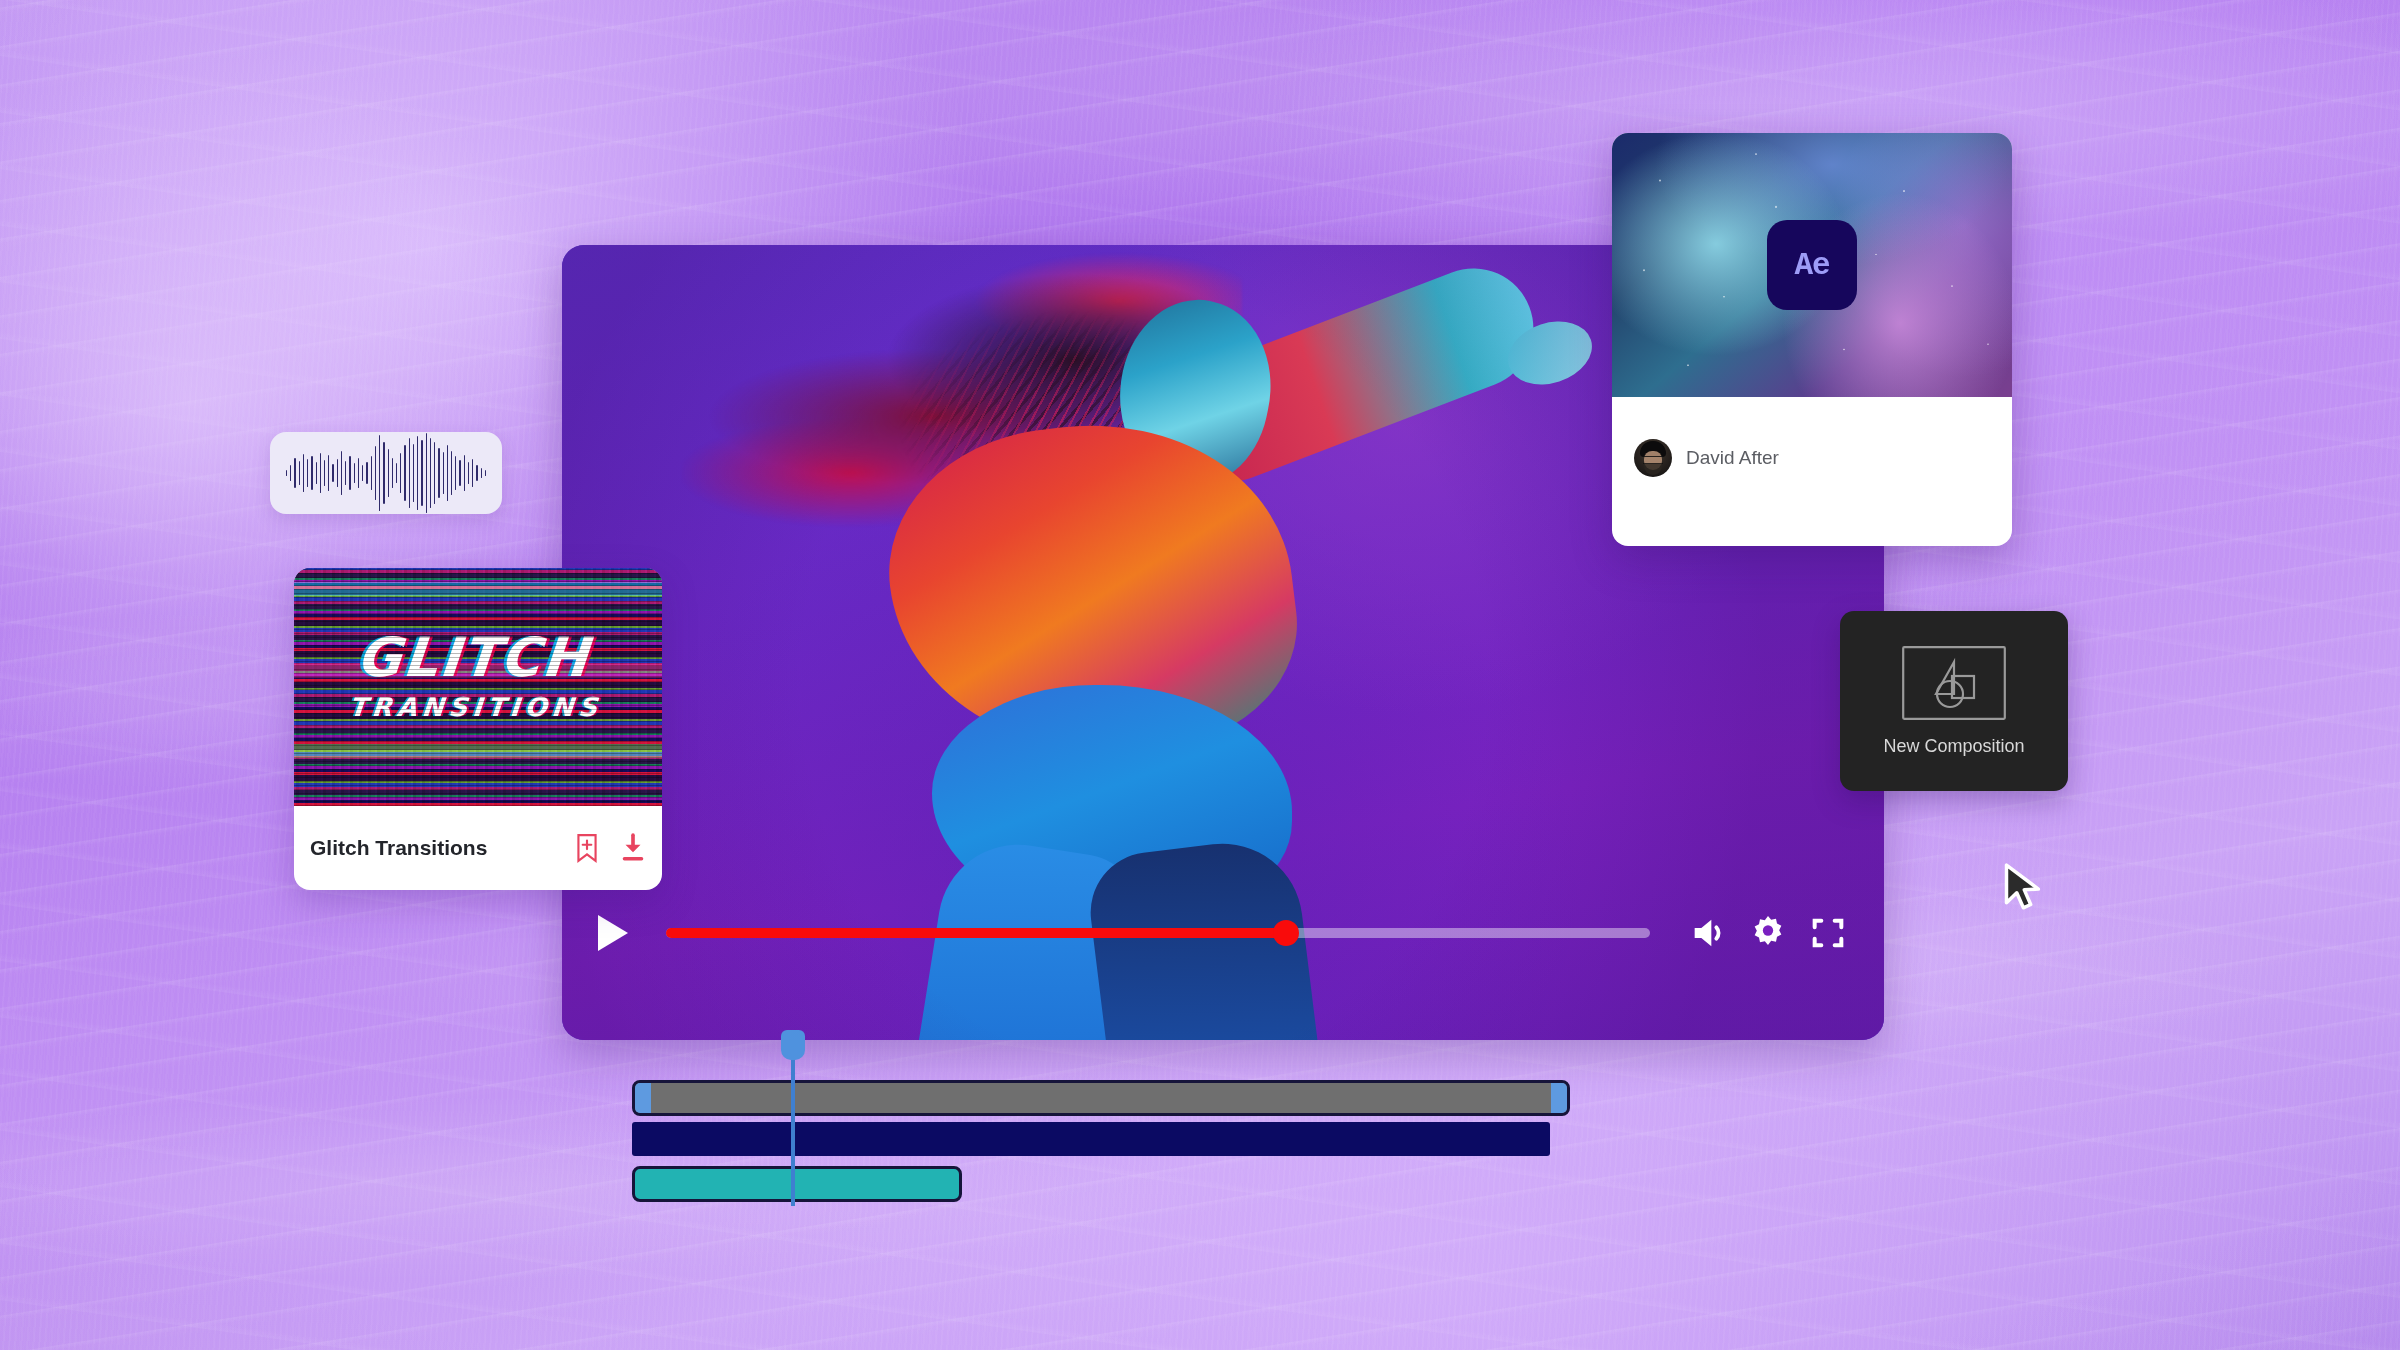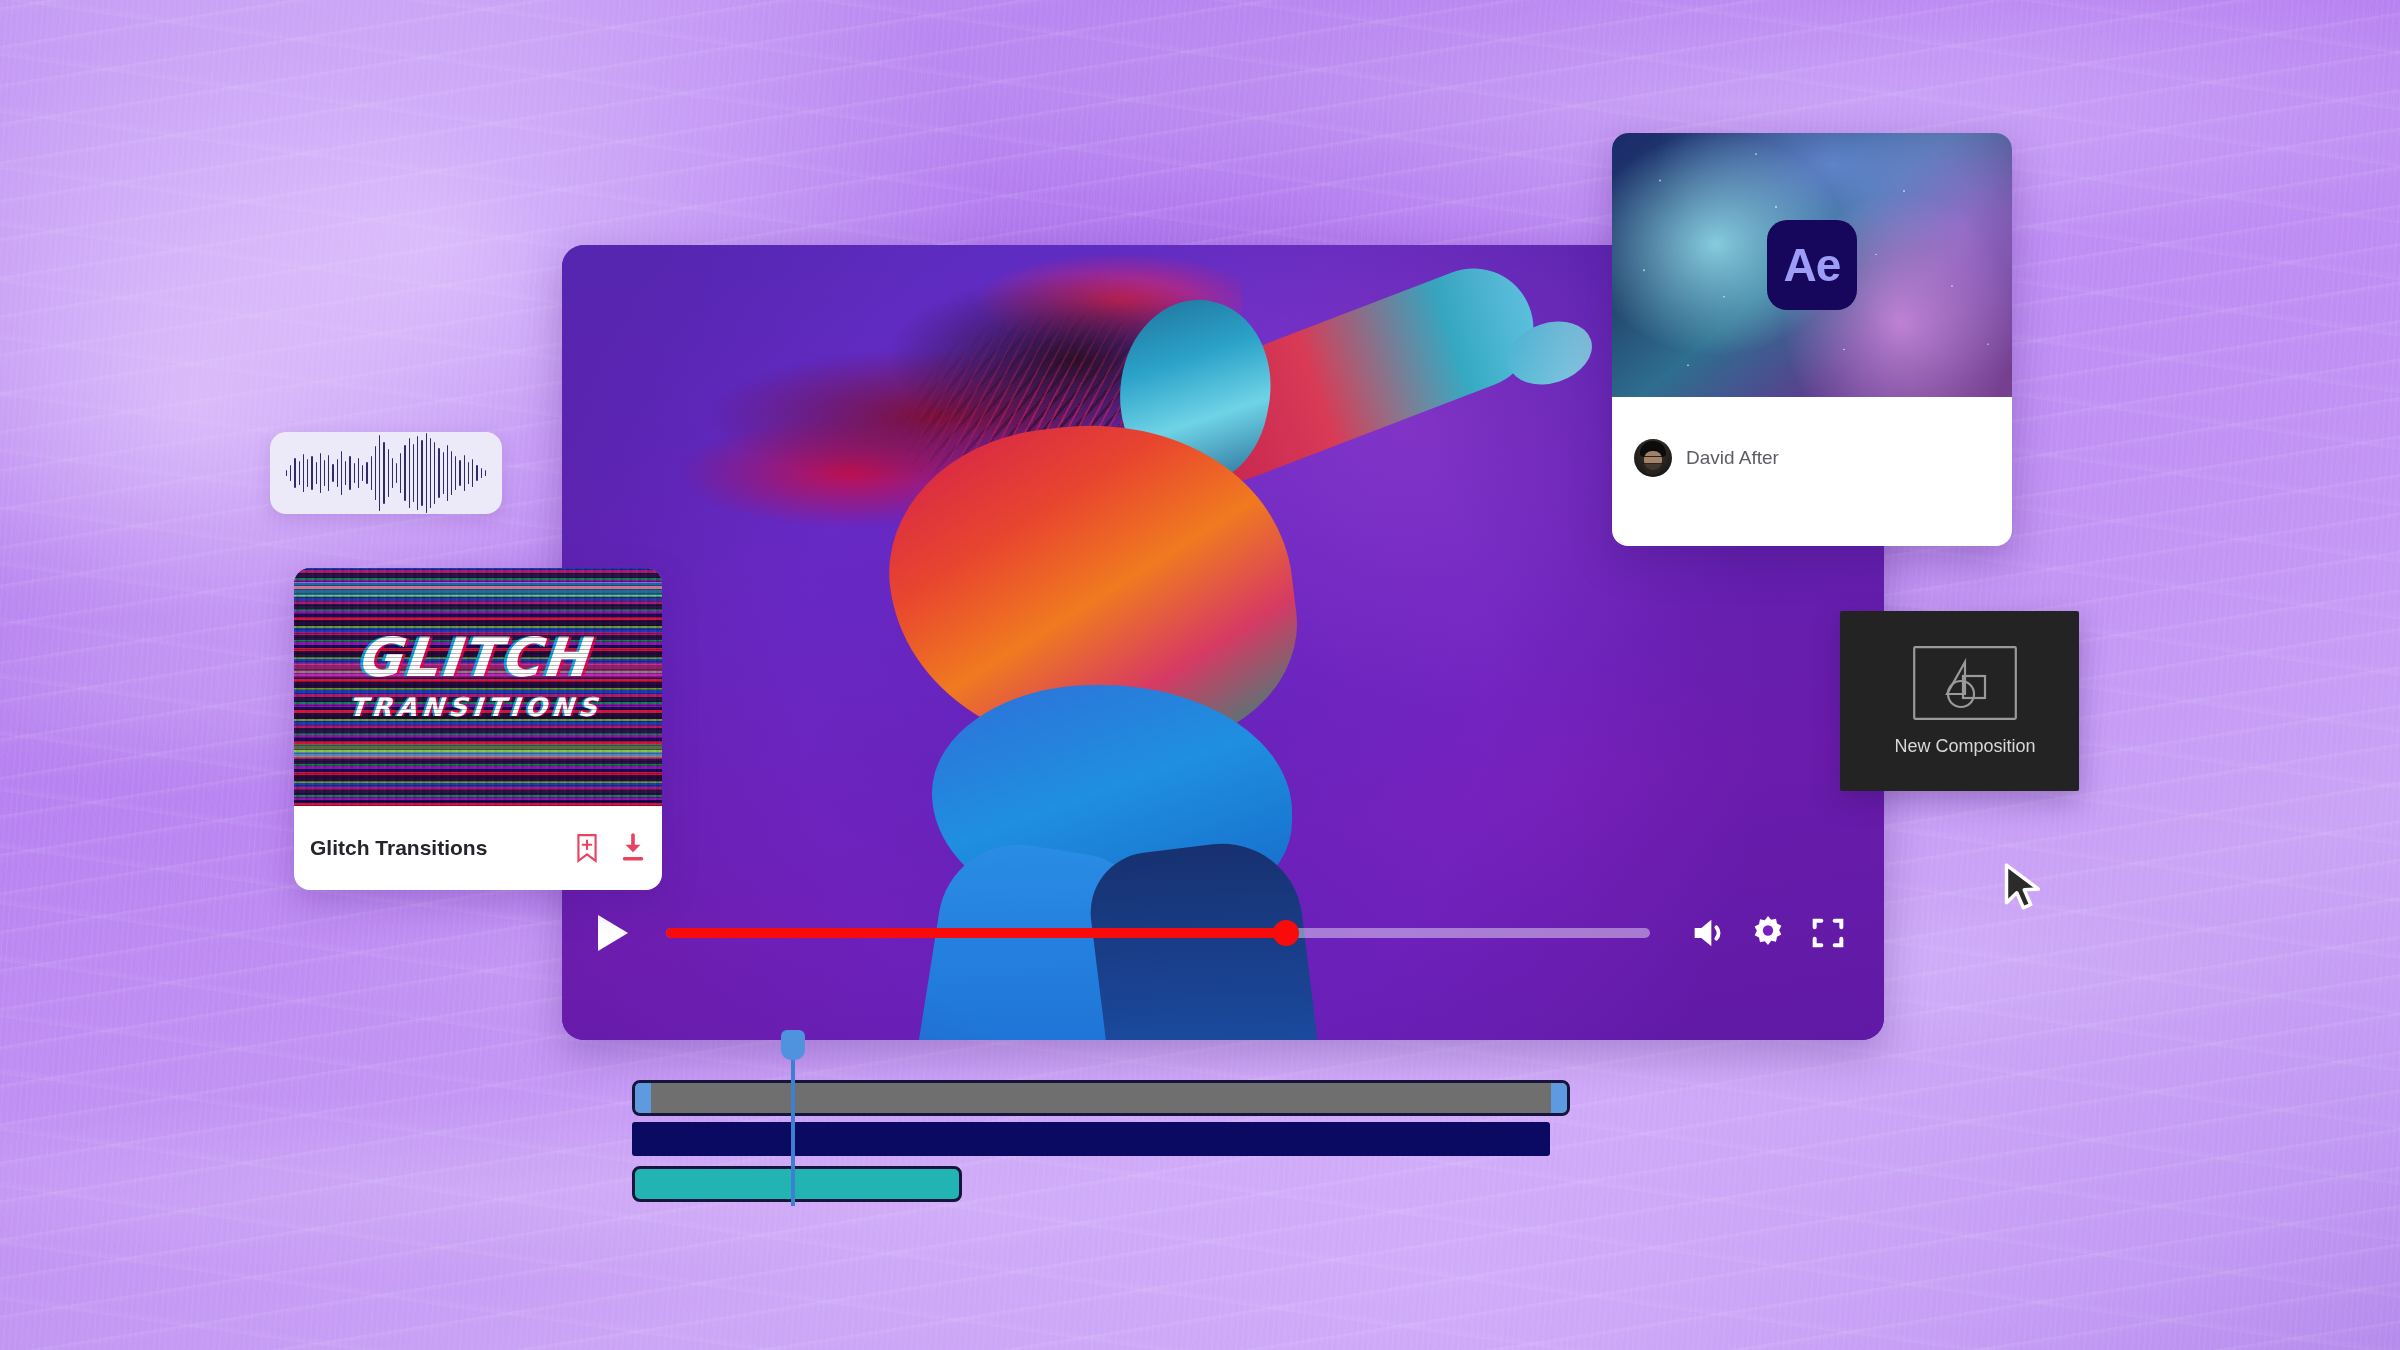--- a/index.html
+++ b/index.html
@@ -225,40 +225,40 @@
       radial-gradient(1.4px 1.4px at 8%  52%, #fff, transparent),
       radial-gradient(1.1px 1.1px at 94% 80%, #fff, transparent),
       radial-gradient(1.3px 1.3px at 36% 8%,  #fff, transparent),
       radial-gradient(1.2px 1.2px at 50% 38%, #fff, transparent);
     opacity:.9;
   }
   .ae-logo{
     position:absolute;left:50%;top:50%;transform:translate(-50%,-50%);
     width:90px;height:90px;border-radius:20px;background:#16065c;
     display:flex;align-items:center;justify-content:center;
-    color:#9d9cf7;font-size:46px;font-weight:bold;letter-spacing:-1px;
+    color:#9d9cf7;font-size:31px;font-weight:bold;letter-spacing:-1px;font-family:Liberation Mono, monospace;
   }
   .course-meta{padding:22px 22px 0 22px;}
   .course-title{font-size:25px;line-height:1.22;color:#1c1d21;font-weight:normal;}
   .course-author{display:flex;align-items:center;gap:14px;margin-top:20px;}
   .avatar{
     width:38px;height:38px;border-radius:50%;overflow:hidden;position:relative;
     background:radial-gradient(circle at 50% 34%, #4b4034 0%, #2a2420 45%, #100f10 100%);
   }
   .av-hair{position:absolute;left:6px;top:2px;width:26px;height:16px;border-radius:13px 13px 4px 4px;background:#0c0b0c;}
   .av-face{position:absolute;left:10px;top:12px;width:18px;height:19px;border-radius:9px 9px 10px 10px;background:#b08d73;opacity:.9;}
   .av-glass{position:absolute;left:9px;top:17px;width:20px;height:6px;border-top:1.6px solid #111;border-bottom:1.6px solid #111;opacity:.85;}
   .av-beard{position:absolute;left:10px;top:24px;width:18px;height:12px;border-radius:0 0 9px 9px;background:#2b2521;opacity:.8;}
   .author-name{font-size:19px;color:#5b5d63;}
 
   
   .newcomp{
-    position:absolute;left:1840px;top:611px;width:228px;height:180px;border-radius:2px;
+    position:absolute;left:1840px;top:611px;width:228px;height:180px;border-radius:14px;
     background:#232323;box-shadow:0 10px 28px rgba(40,10,90,.30);
-    display:flex;flex-direction:column;align-items:center;justify-content:center;gap:16px;cursor:pointer;padding-left:11px;
+    display:flex;flex-direction:column;align-items:center;justify-content:center;gap:16px;cursor:pointer;
   }
   .nc-label{color:#d8d8d8;font-size:18px;}
 
   
   .cursor{position:absolute;left:2001px;top:862px;width:44px;height:52px;}
 </style>
 </head>
 <body>
 
 <div class="stage">

